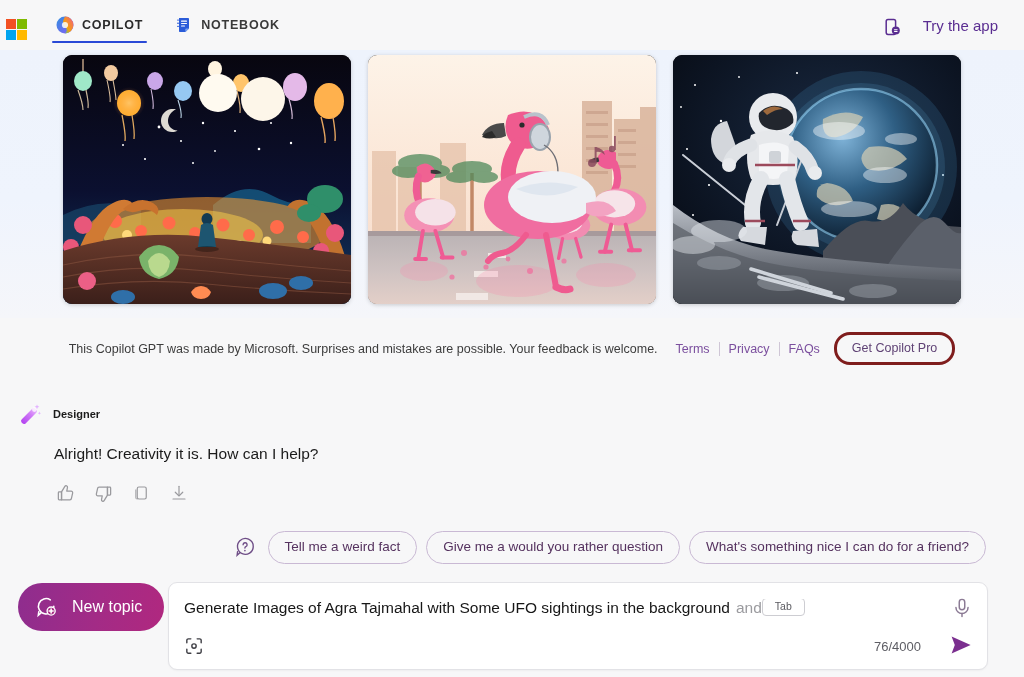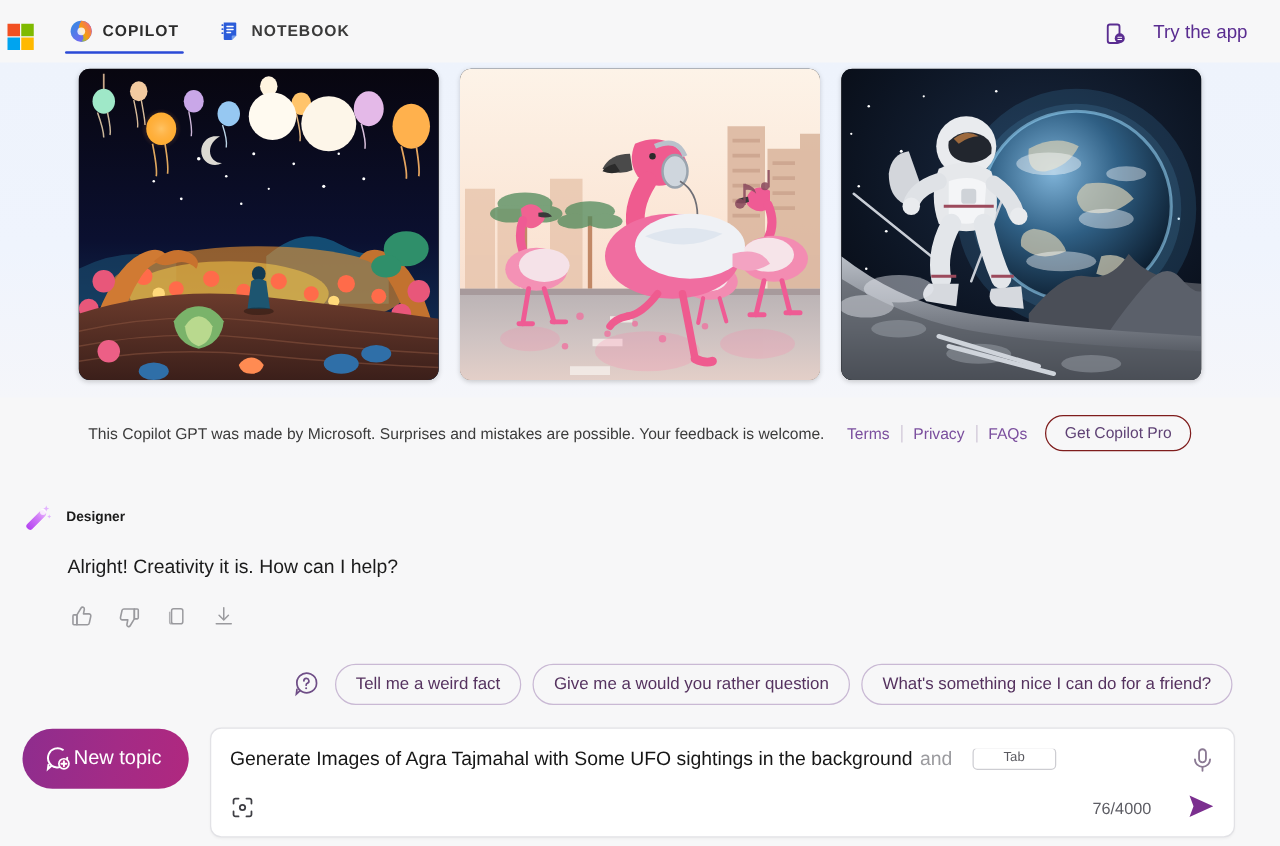--- a/index.html
+++ b/index.html
@@ -141,21 +141,21 @@
   .dlink {
     color: #7b4f9e;
     text-decoration: none;
     padding: 0 9px;
     font-size: 12.5px;
     cursor: pointer;
     border-right: 1px solid #cfc6d6;
   }
   .dlink.last { border-right: none; padding-right: 10px; }
   .pro-btn {
-    border: 1px solid #7f1d1d;
+    border: 3px solid #7f1d1d;
     border-radius: 16px;
     padding: 6px 15px 7px;
     font-size: 12.5px;
     color: #5f4275;
     background: transparent;
     cursor: pointer;
     font-family: inherit;
     margin-left: 4px;
   }
 
@@ -207,21 +207,21 @@
   }
 
   
   .new-topic {
     position: absolute;
     left: 18px;
     top: 583px;
     height: 48px;
     display: flex;
     align-items: center;
-    gap: 2px;
+    gap: 15px;
     padding: 0 22px 0 17px;
     border-radius: 26px;
     border: none;
     cursor: pointer;
     color: #fff;
     font-family: inherit;
     font-size: 16px;
     background: linear-gradient(100deg, #8e2d8e 0%, #a32b86 55%, #b0287f 100%);
   }
 
@@ -245,26 +245,26 @@
     color: #171717;
     white-space: nowrap;
     overflow: hidden;
     display: flex;
     align-items: flex-start;
     gap: 0;
   }
   .ghost { color: #9b9b9f; margin-left: 6px; }
   .tab-key {
     display: inline-block;
-    margin-left: 16px;
+    margin-left: 0;
     border: 1px solid #cdcdd2;
     border-radius: 4px;
     font-size: 10.5px;
     color: #5a5a60;
-    padding: 2px 24px 3px;
+    padding: 2px 12px 3px;
     line-height: 1;
     position: relative;
     top: -1px;
   }
   .mic {
     position: absolute;
     right: 14px;
     top: 14px;
     width: 22px; height: 22px;
     color: #8b7a94;

